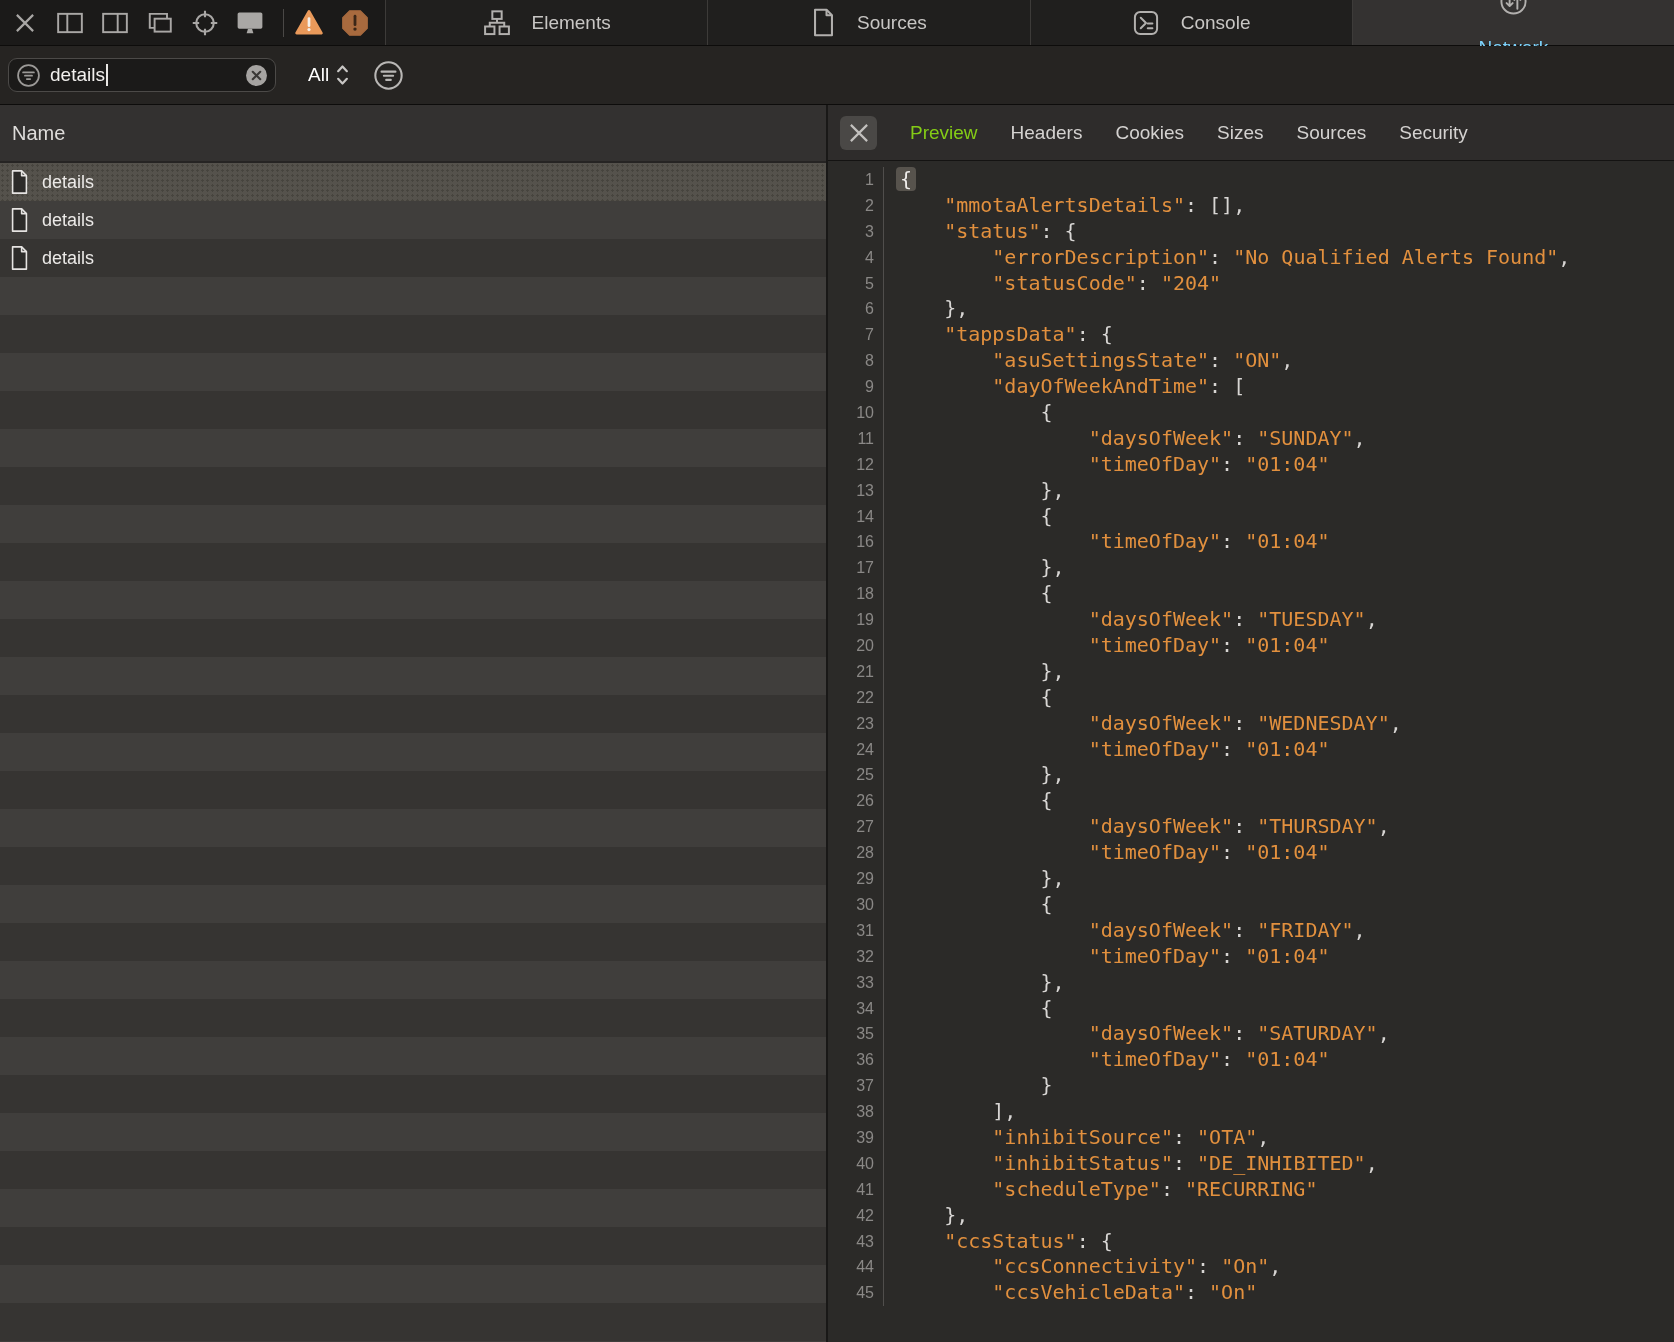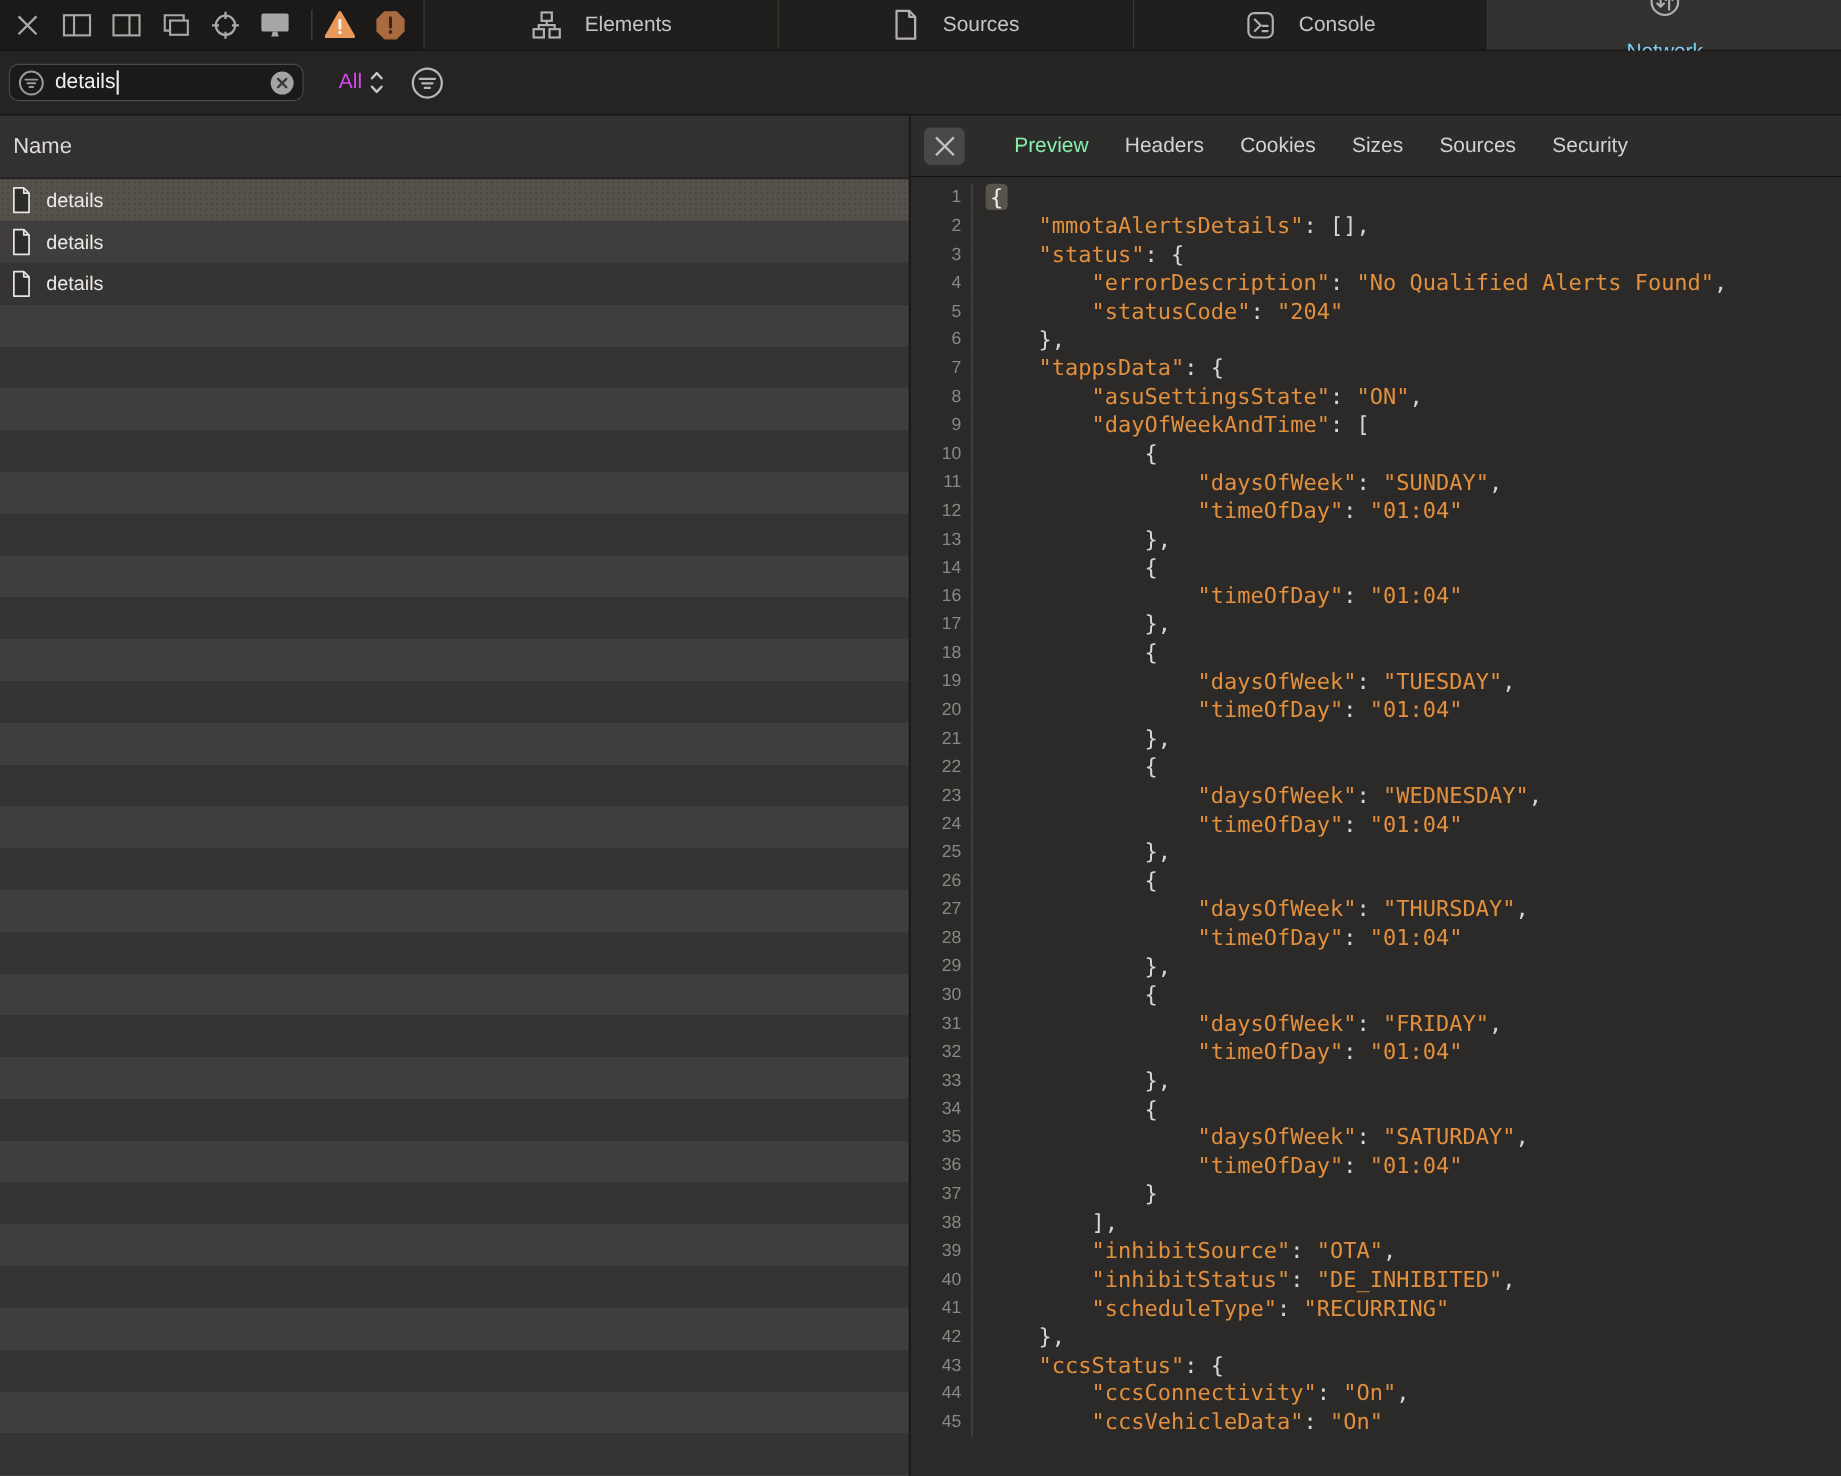--- a/index.html
+++ b/index.html
@@ -20,21 +20,21 @@
   .main-tab .tabicon{color:#b2b0ae;display:flex;}
 
   
   .filter-bar{height:58px;flex:none;display:flex;align-items:center;background:#262422;border-bottom:1px solid #0d0c0b;}
   .search-field{margin-left:8px;width:268px;height:34px;box-sizing:border-box;background:#1b1a19;
                 border:1.5px solid #4c4a48;border-radius:9px;display:flex;align-items:center;padding:0 7px;}
   .sf-icon{color:#9b9997;display:flex;flex:none;margin-right:9px;}
   .sf-text{color:#f2f0ee;font-size:19px;white-space:pre;}
   .caret{display:inline-block;width:2px;height:22px;background:#e8e6e4;margin-left:1px;vertical-align:middle;}
   .sf-clear{margin-left:auto;display:flex;flex:none;}
-  .scope{margin-left:32px;display:flex;align-items:center;color:#d946ef;font-size:19px;gap:5px;}
+  .scope{margin-left:32px;display:flex;align-items:center;color:#ffffff;font-size:19px;gap:5px;}
   .scope .stepper{color:#c8c6c4;display:flex;}
   .filter-menu{margin-left:22px;color:#b9b7b5;display:flex;}
 
   
   .main{flex:1;display:flex;min-height:0;}
 
   
   .requests{width:828px;flex:none;display:flex;flex-direction:column;border-right:2px solid #191817;box-sizing:border-box;}
   .requests-header{height:56px;flex:none;background:#333130;border-bottom:2px solid #262423;
                    display:flex;align-items:center;padding-left:12px;color:#dedcda;font-size:20px;}
@@ -48,21 +48,21 @@
   .doc-icon{display:flex;flex:none;color:#e6e4e2;}
   .stripes{flex:1;background:repeating-linear-gradient(to bottom,#403e3c 0 38px,#363432 38px 76px);}
 
   
   .detail{flex:1;display:flex;flex-direction:column;min-width:0;}
   .detail-tabbar{height:55px;flex:none;background:#2e2c2b;border-bottom:1px solid #141312;
                  display:flex;align-items:center;gap:33px;padding-left:12px;}
   .dclose{width:37px;height:34px;border-radius:6px;background:#4a4846;display:flex;align-items:center;
           justify-content:center;color:#c2c0be;flex:none;}
   .dtab{font-size:19px;color:#d4d2d0;}
-  .dtab.active{color:#86efac;margin-left:12px;}
+  .dtab.active{color:#84cc16;}
 
   
   .code{flex:1;min-height:0;overflow:hidden;background:#2b2a28;padding-top:6px;}
   .code-line{display:flex;height:25.9px;line-height:25.9px;}
   .gutter{width:56px;flex:none;box-sizing:border-box;text-align:right;padding-right:9px;
           color:#8a8886;font-size:16px;border-right:1px solid #504e4c;font-family:"Liberation Sans",sans-serif;}
   .line-text{padding-left:12px;white-space:pre;font-family:"DejaVu Sans Mono",monospace;
              font-size:20px;color:#d8d6d4;}
   .tok-str{color:#e2903e;}
   .tok-sel{background:#57534d;border-radius:4px;padding:0 4px;color:#f0eeec;}

